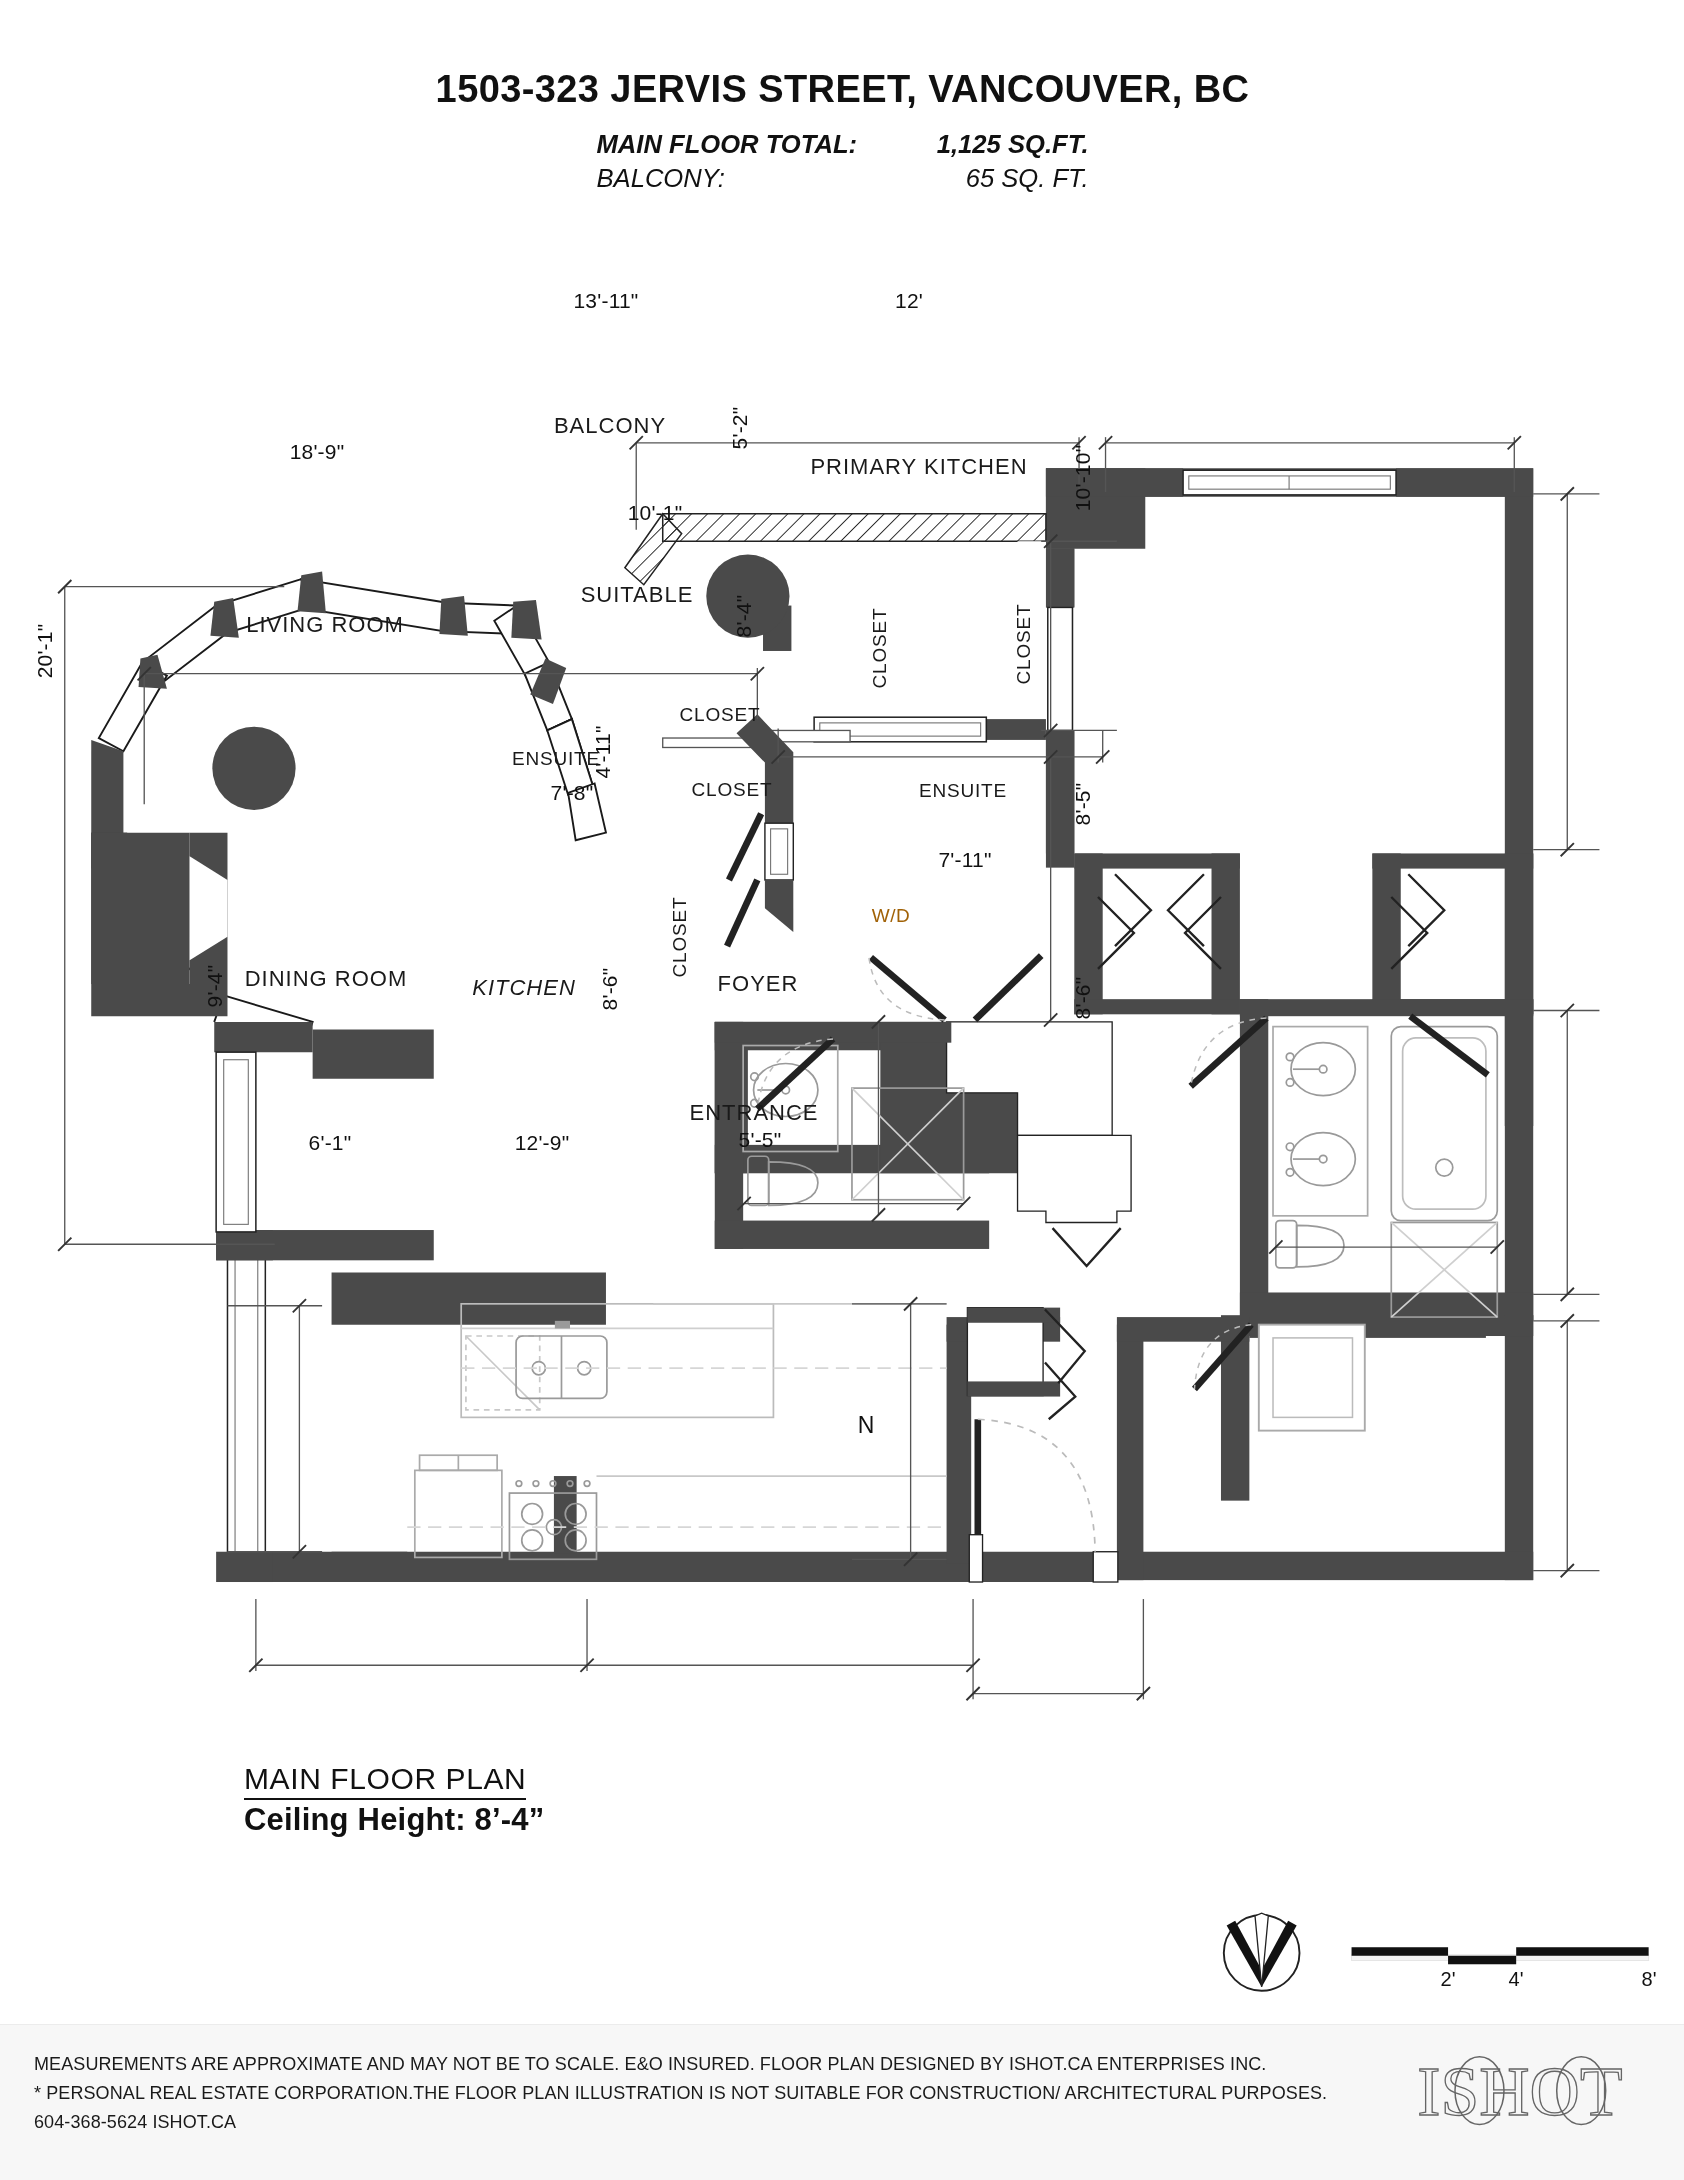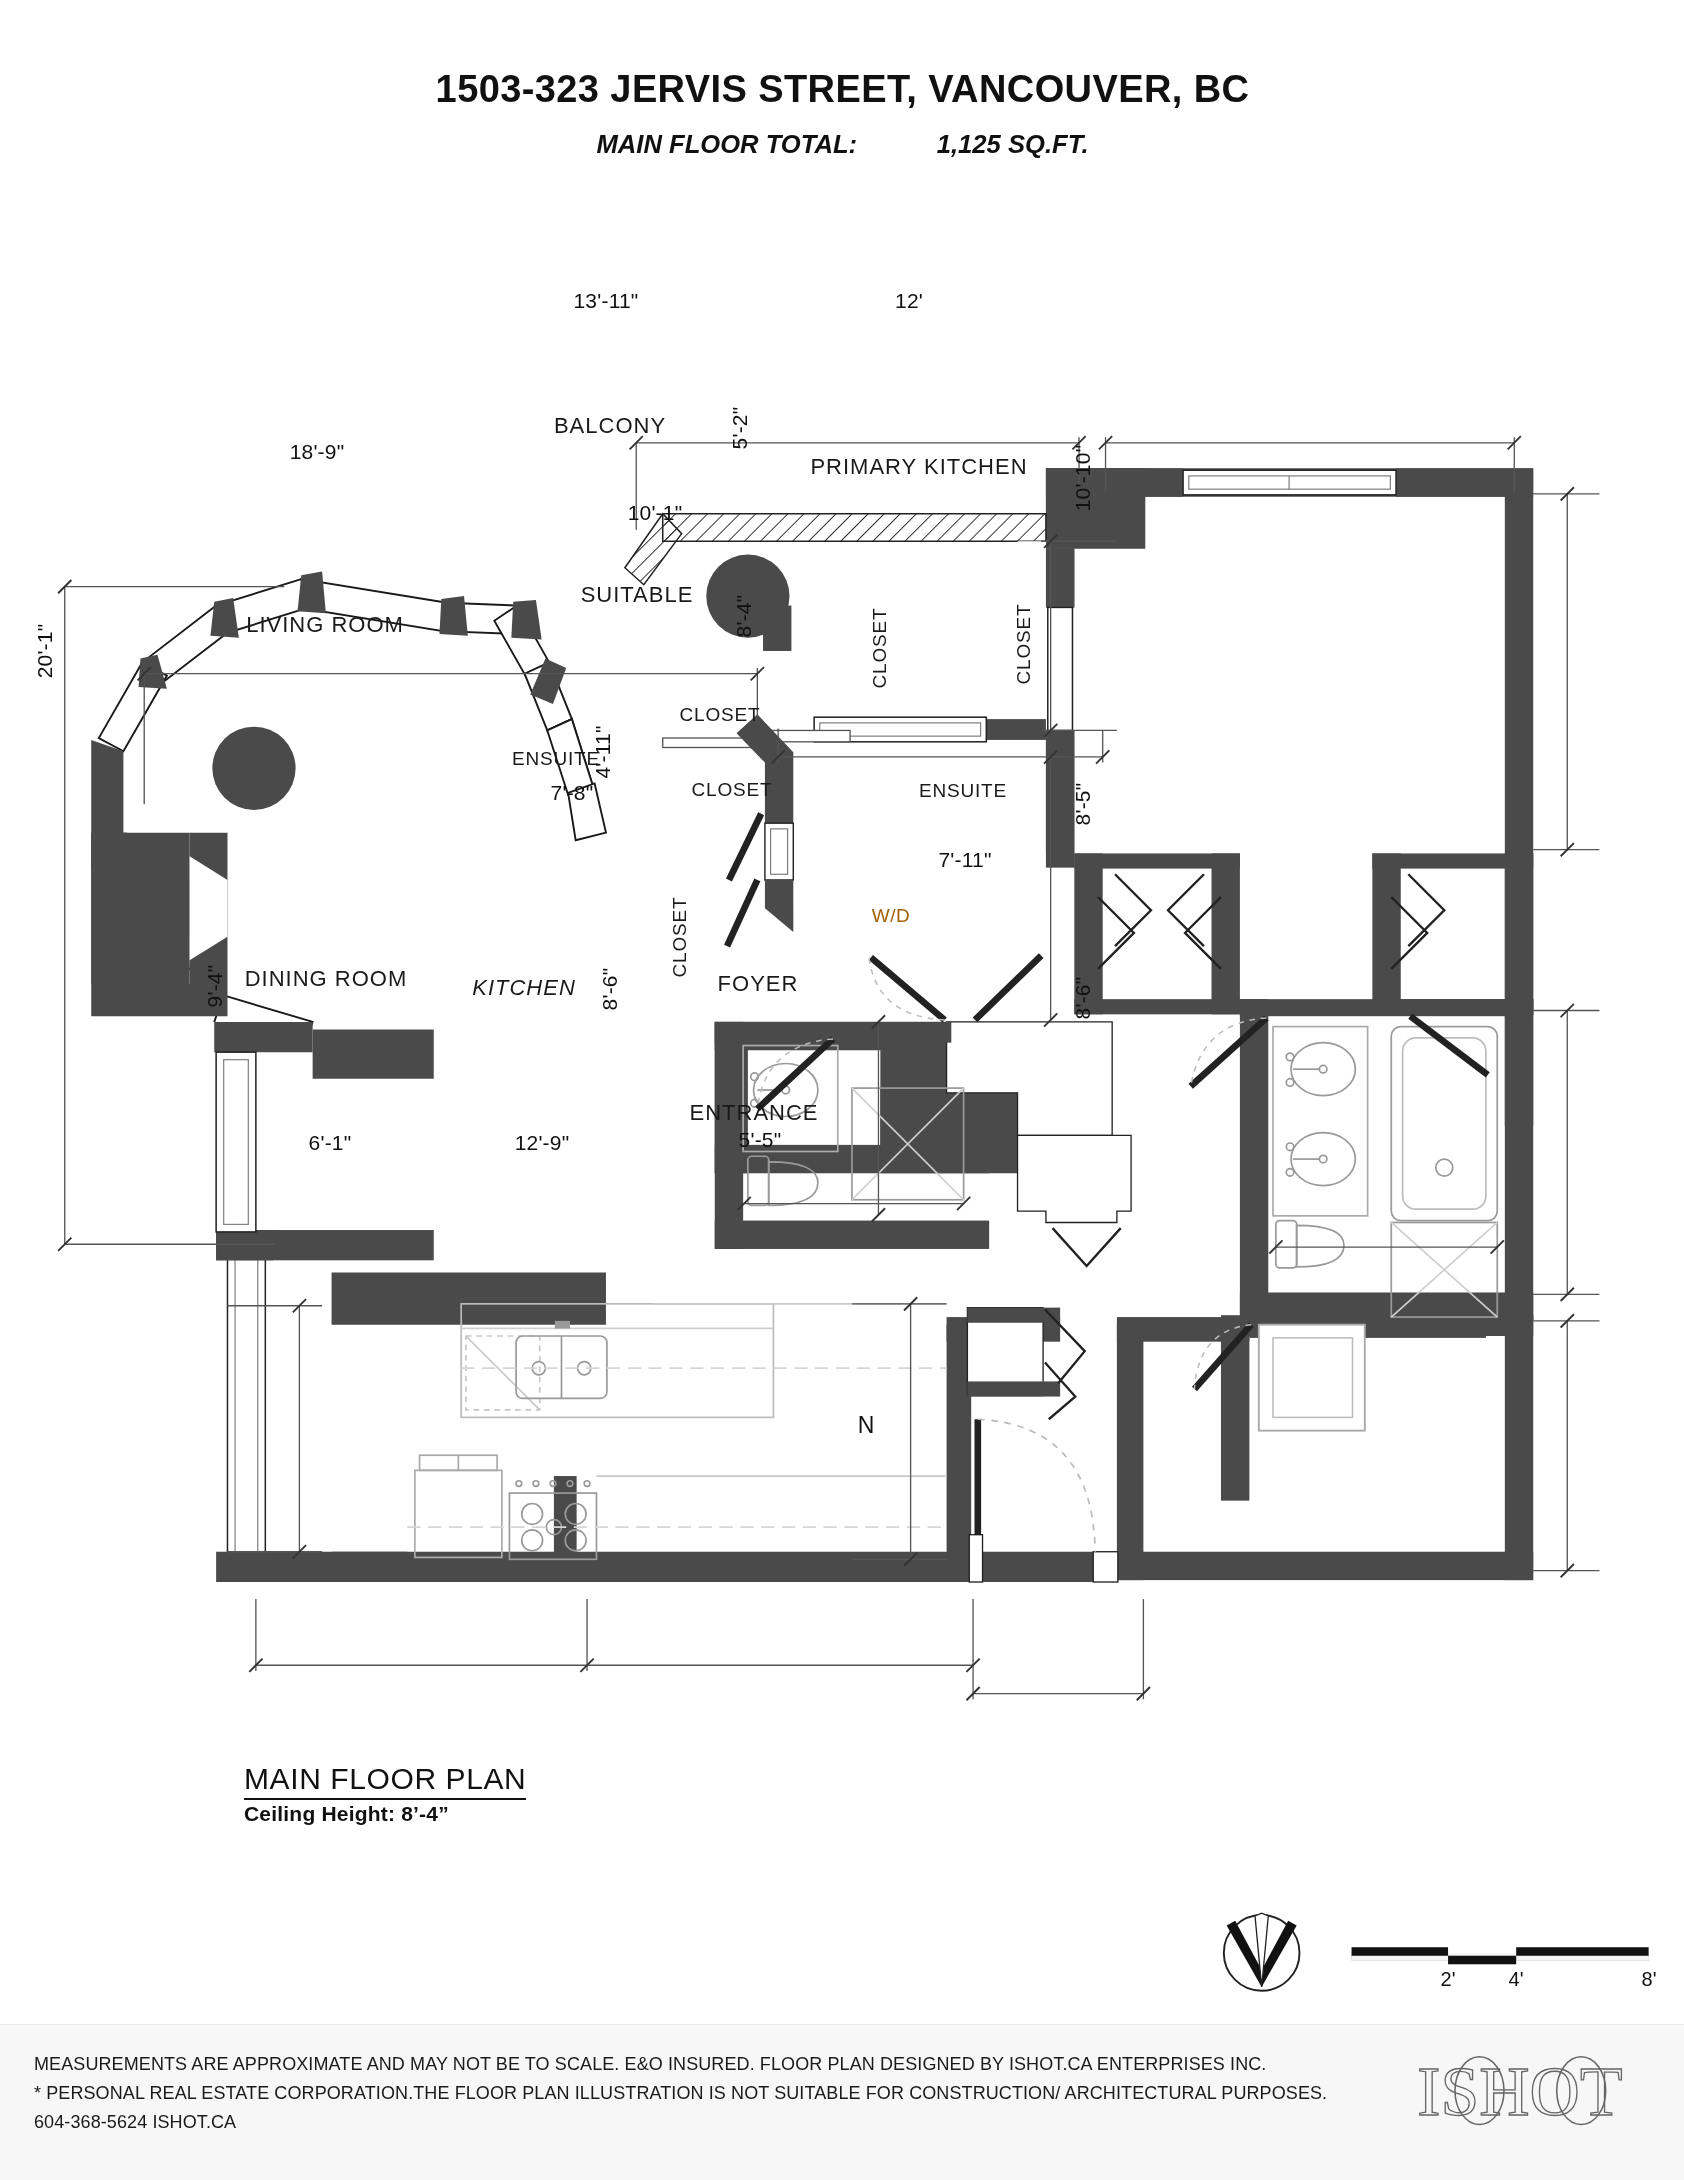--- a/index.html
+++ b/index.html
@@ -46,21 +46,21 @@
     transform:translate(-50%,-50%);
   }
   .dim.rot{transform:translate(-50%,-50%) rotate(-90deg);}
 
   
   #caption{position:absolute;left:244px;top:1762px;}
   #caption .main{
     font-size:30px;letter-spacing:0.6px;padding-bottom:1.9px;
     border-bottom:2.4px solid #111;display:inline-block;
   }
-  #caption .sub{font-size:21px;font-weight:bold;letter-spacing:0.2px;margin-top:1.9px;}
+  #caption .sub{font-size:31px;font-weight:bold;letter-spacing:0.2px;margin-top:1.9px;}
 
   
   #compass-label{
     position:absolute;left:866px;top:1412px;font-size:23px;
     transform:translate(-50%,0);
   }
   .scale-tick{position:absolute;font-size:20px;transform:translate(-50%,0);}
 
   
   #footer{
@@ -78,20 +78,24 @@
 <body>
 
 <div class="page">
 
   <div id="title">1503-323 JERVIS STREET, VANCOUVER, BC</div>
 
   <div id="areas">
     <span class="area-row bold">
       <span class="lbl">MAIN FLOOR TOTAL:</span>
       <span class="val">1,125 SQ.FT.</span>
+    </span>
+    <span class="area-row">
+      <span class="lbl">BALCONY:</span>
+      <span class="val">65 SQ. FT.</span>
     </span>
   </div>
 
   <div id="plan">
   <svg width="1685" height="2180" viewBox="0 0 1780 2304">
     <defs>
       <pattern id="hatch" width="12" height="12" patternUnits="userSpaceOnUse" patternTransform="rotate(45)">
         <line x1="0" y1="0" x2="0" y2="12" stroke="#2a2a2a" stroke-width="2"></line>
       </pattern>
       <g id="tick">

